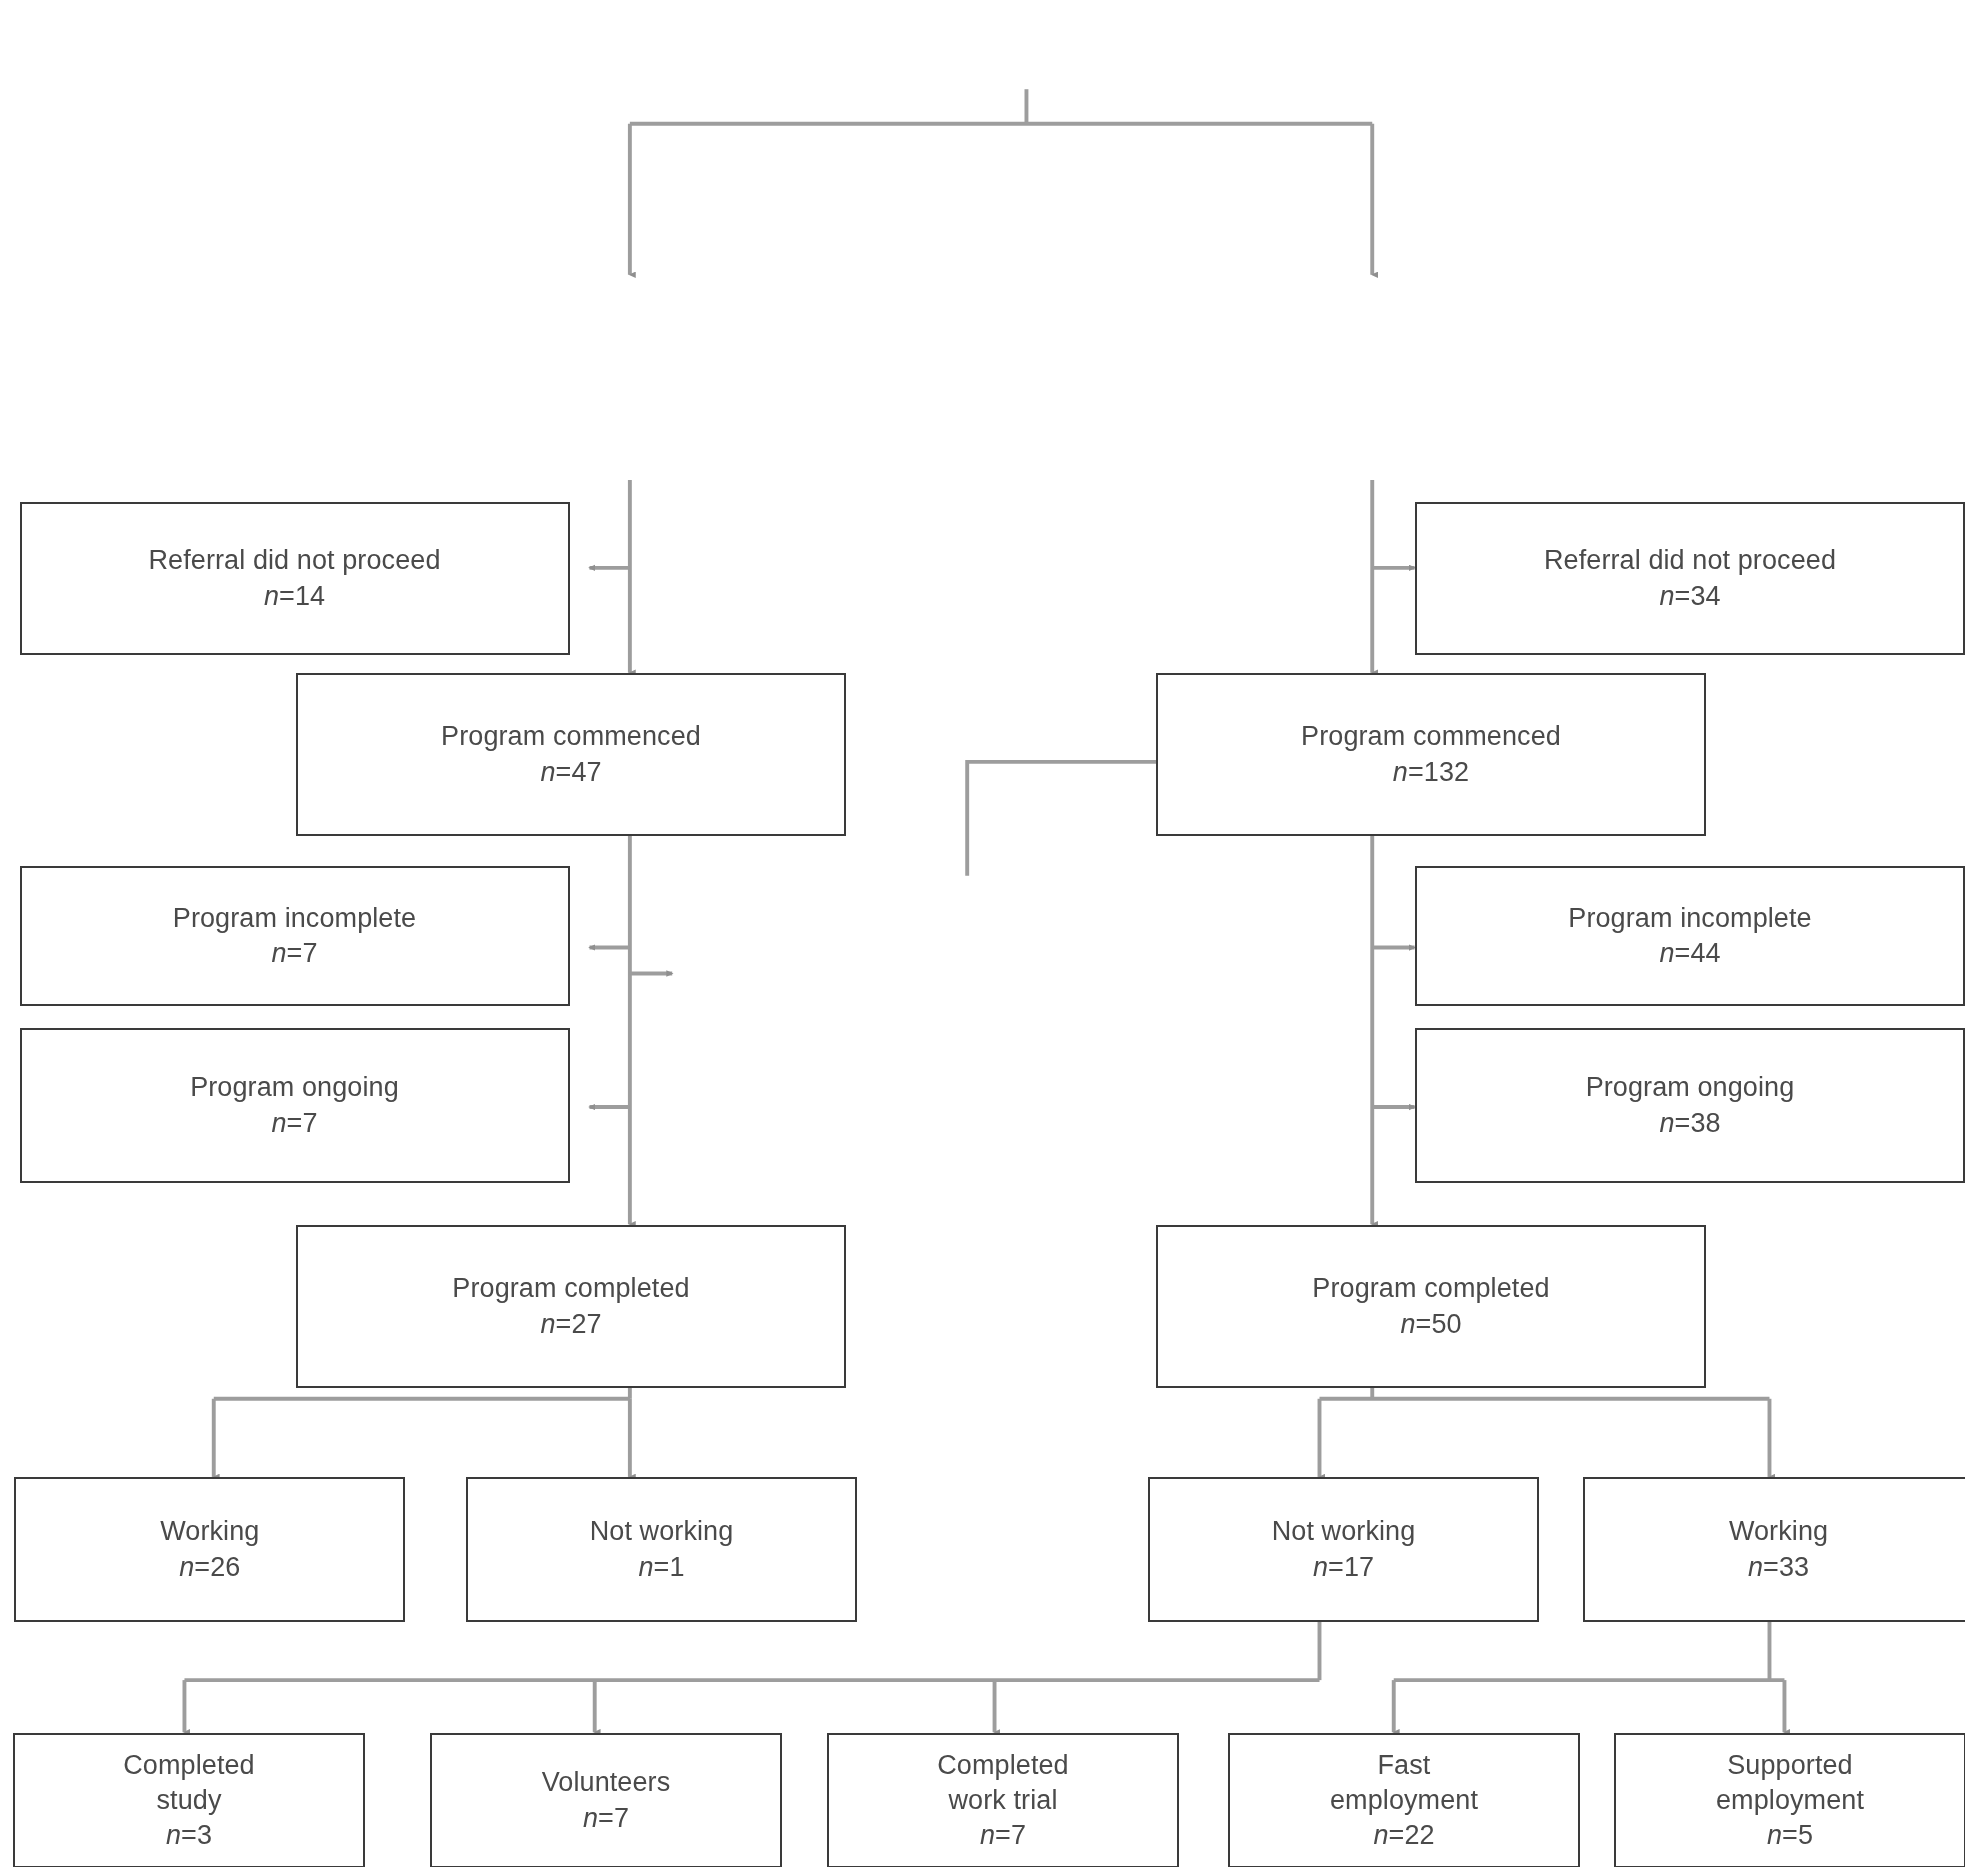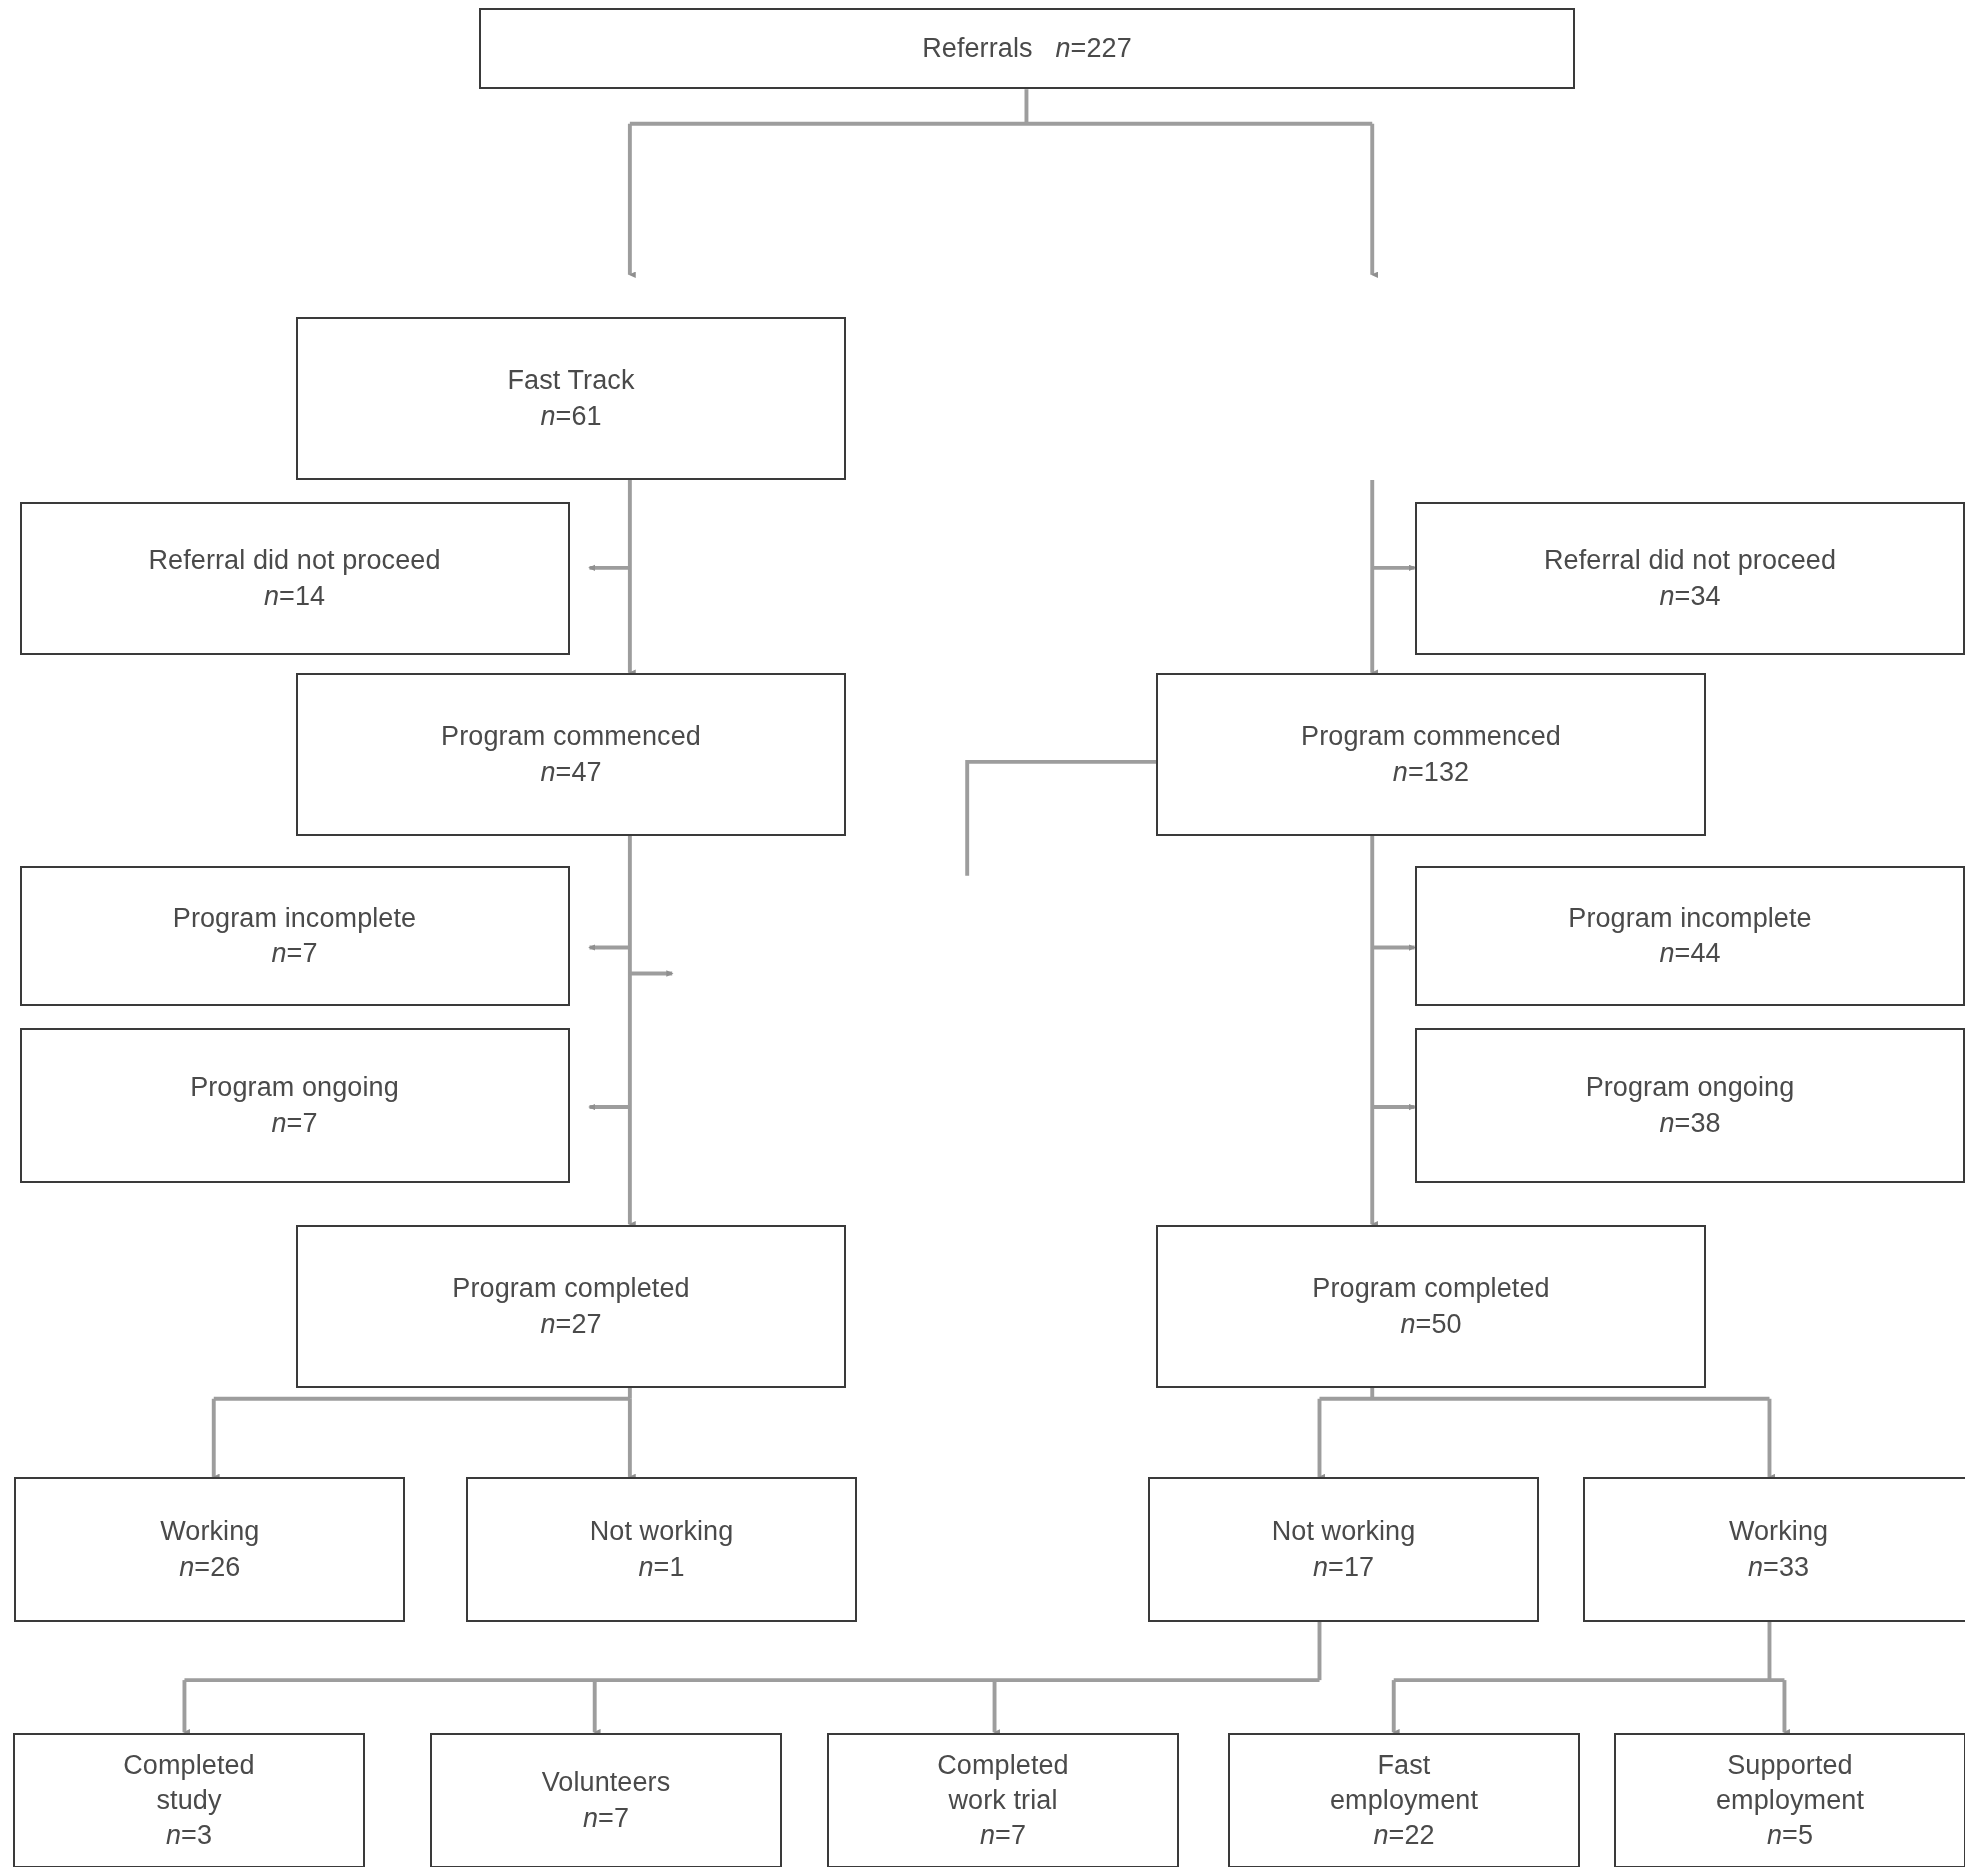--- a/index.html
+++ b/index.html
@@ -89,30 +89,21 @@
       <path d="M913,2580 L913,2660" marker-end="url(#ah-down)"></path>
       <path d="M1527,2580 L1527,2660" marker-end="url(#ah-down)"></path>
 
       <path d="M2717,2470 L2717,2580"></path>
       <path d="M2140,2580 L2740,2580"></path>
       <path d="M2140,2580 L2140,2660" marker-end="url(#ah-down)"></path>
       <path d="M2740,2580 L2740,2660" marker-end="url(#ah-down)"></path>
     </g>
   </svg>
 
-  <div class="node-box" style="left:479px;top:7.8px;width:1096px;height:81px;">
-    <div class="node-n">
-      <span>Referrals</span>&nbsp;&nbsp;&nbsp;<i>n</i>=<span>227</span>
-    </div>
-  </div>
-
-  <div class="node-box" style="left:296px;top:317px;width:550px;height:163px;">
-    <div class="node-label">Fast Track</div>
-    <div class="node-n"><i>n</i>=<span>61</span></div>
-  </div>
+
 
 
   <div class="node-box" style="left:19.5px;top:502px;width:550px;height:153px;">
     <div class="node-label">Referral did not proceed</div>
     <div class="node-n"><i>n</i>=<span>14</span></div>
   </div>
 
   <div class="node-box" style="left:1415px;top:502px;width:550px;height:153px;">
     <div class="node-label">Referral did not proceed</div>
     <div class="node-n"><i>n</i>=<span>34</span></div>

